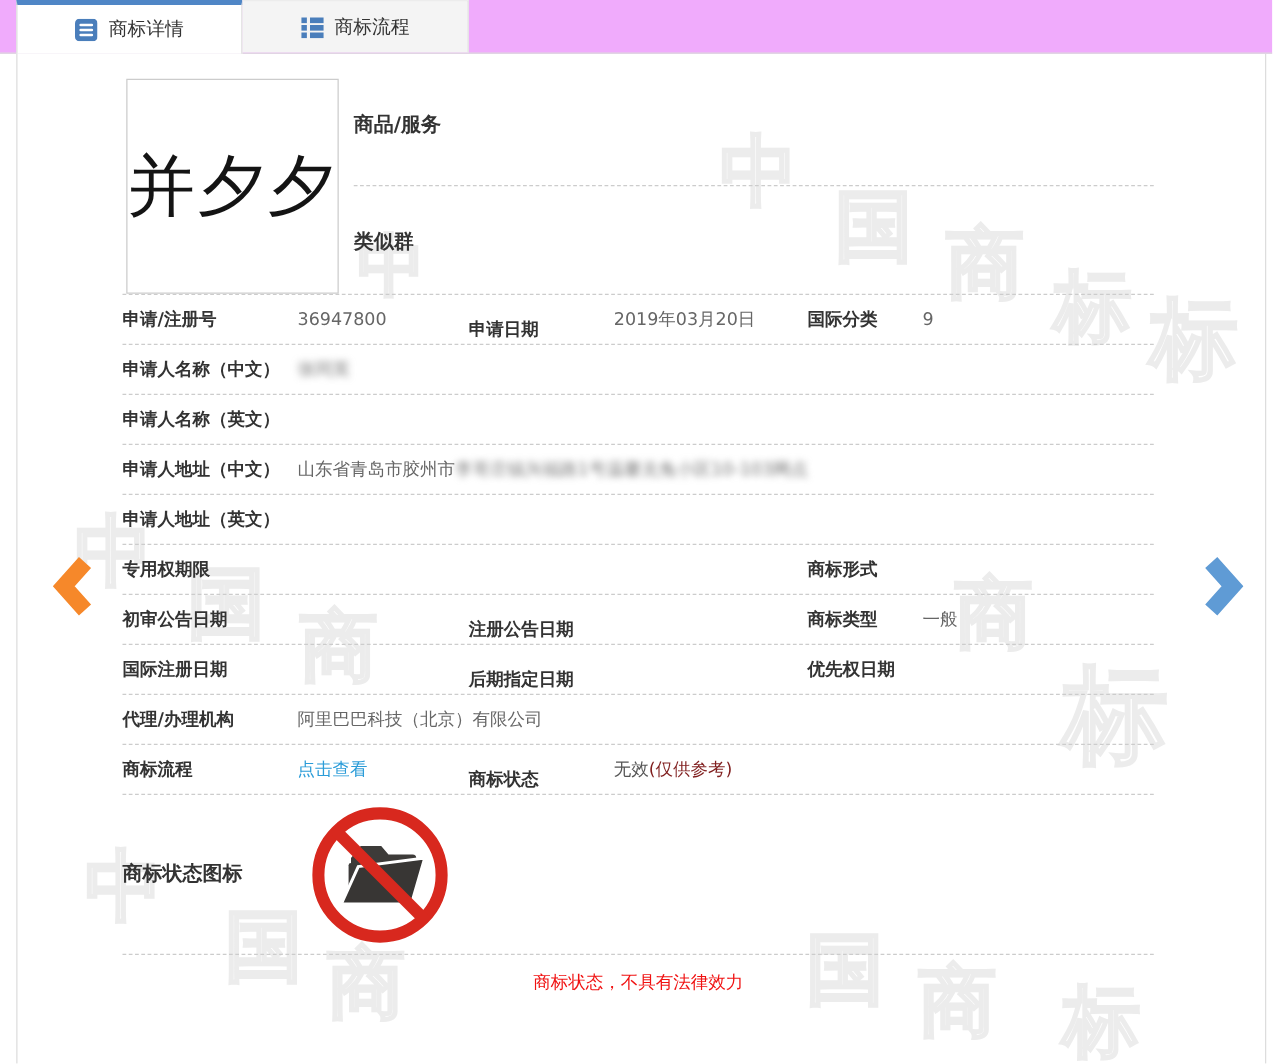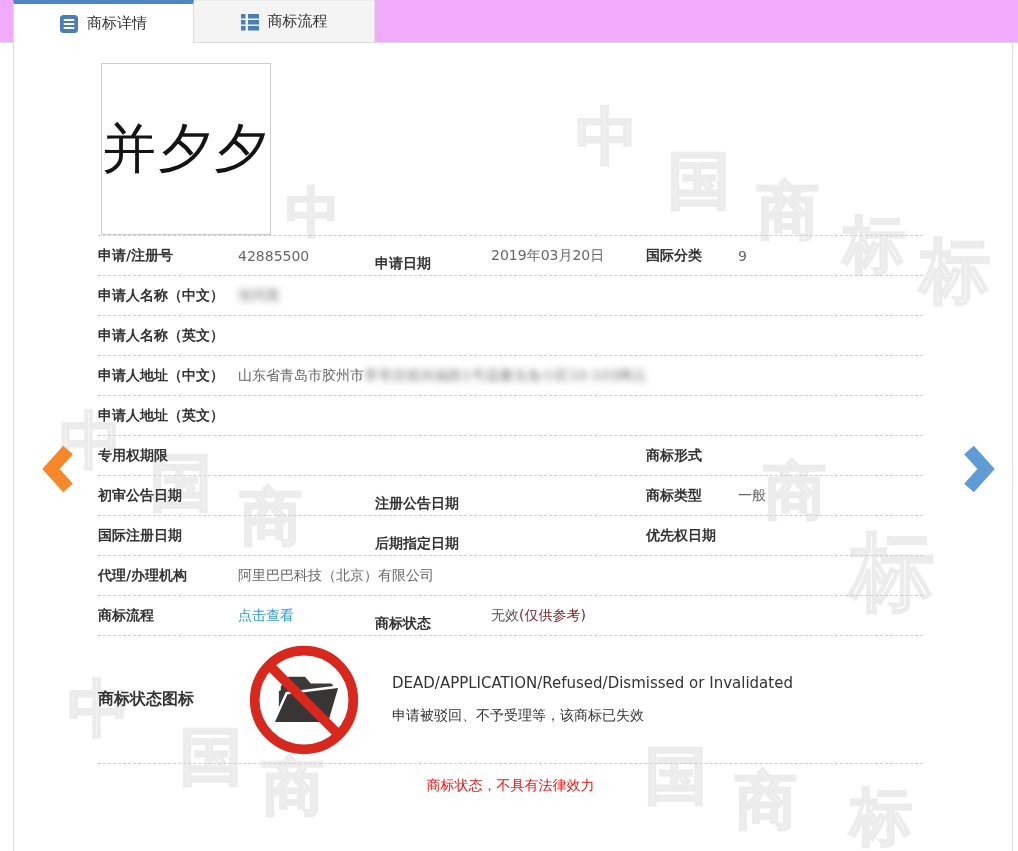--- a/index.html
+++ b/index.html
@@ -111,25 +111,35 @@
         </svg>
       </span>
       <span>商标流程</span>
     </div>
   </div>
 
   <div class="panel">
 
     <div class="top-section">
       <div class="tm-box">并夕夕</div>
+      <div class="top-fields">
+        <div class="tf-row1">
+          <span class="lbl">商品/服务</span>
+          <span class="val"></span>
+        </div>
+        <div class="tf-row2">
+          <span class="lbl">类似群</span>
+          <span class="val"></span>
+        </div>
+      </div>
     </div>
 
     <div class="row">
       <div class="lbl w-l1">申请/注册号</div>
-      <div class="val w-v1">42885500</div>
+      <div class="val w-v1">36947800</div>
       <div class="lbl w-l2">申请日期</div>
       <div class="val w-v2">2019年03月20日</div>
       <div class="lbl w-l3">国际分类</div>
       <div class="val w-v3">9</div>
     </div>
 
     <div class="row">
       <div class="lbl w-l1">申请人名称（中文）</div>
       <div class="val w-vf">
         <span class="blurred">张同英</span>
@@ -201,24 +211,20 @@
       <div class="lbl w-l1">商标状态图标</div>
       <div class="status-icon">
         <svg width="116" height="116" viewBox="0 0 120 120">
           <path d="M36 46 l8 -10 h17 l6 7 h20 a3 3 0 0 1 3 3 v8 H36 Z" fill="#3d3b39"></path>
           <rect x="34" y="50" width="54" height="34" rx="2" fill="#3d3b39"></rect>
           <path d="M28 84 L42 53 L97 46 L86 84 Z" fill="#383634" stroke="#fff" stroke-width="2.5"></path>
           <circle cx="60" cy="60" r="51" fill="none" stroke="#d8281e" stroke-width="10"></circle>
           <line x1="24" y1="24" x2="96" y2="96" stroke="#d8281e" stroke-width="10"></line>
         </svg>
       </div>
-      <div class="status-texts">
-        <div class="status-en">DEAD/APPLICATION/Refused/Dismissed or Invalidated</div>
-        <div class="status-cn">申请被驳回、不予受理等，该商标已失效</div>
-      </div>
     </div>
 
     <div class="footer-note">商标状态，不具有法律效力</div>
   </div>
 
   <div class="arrow arrow-left">
     <svg width="33" height="50" viewBox="0 0 33 50">
       <polyline points="26,6 9,25 26,44" fill="none" stroke="#f6882a" stroke-width="13"></polyline>
     </svg>
   </div>

